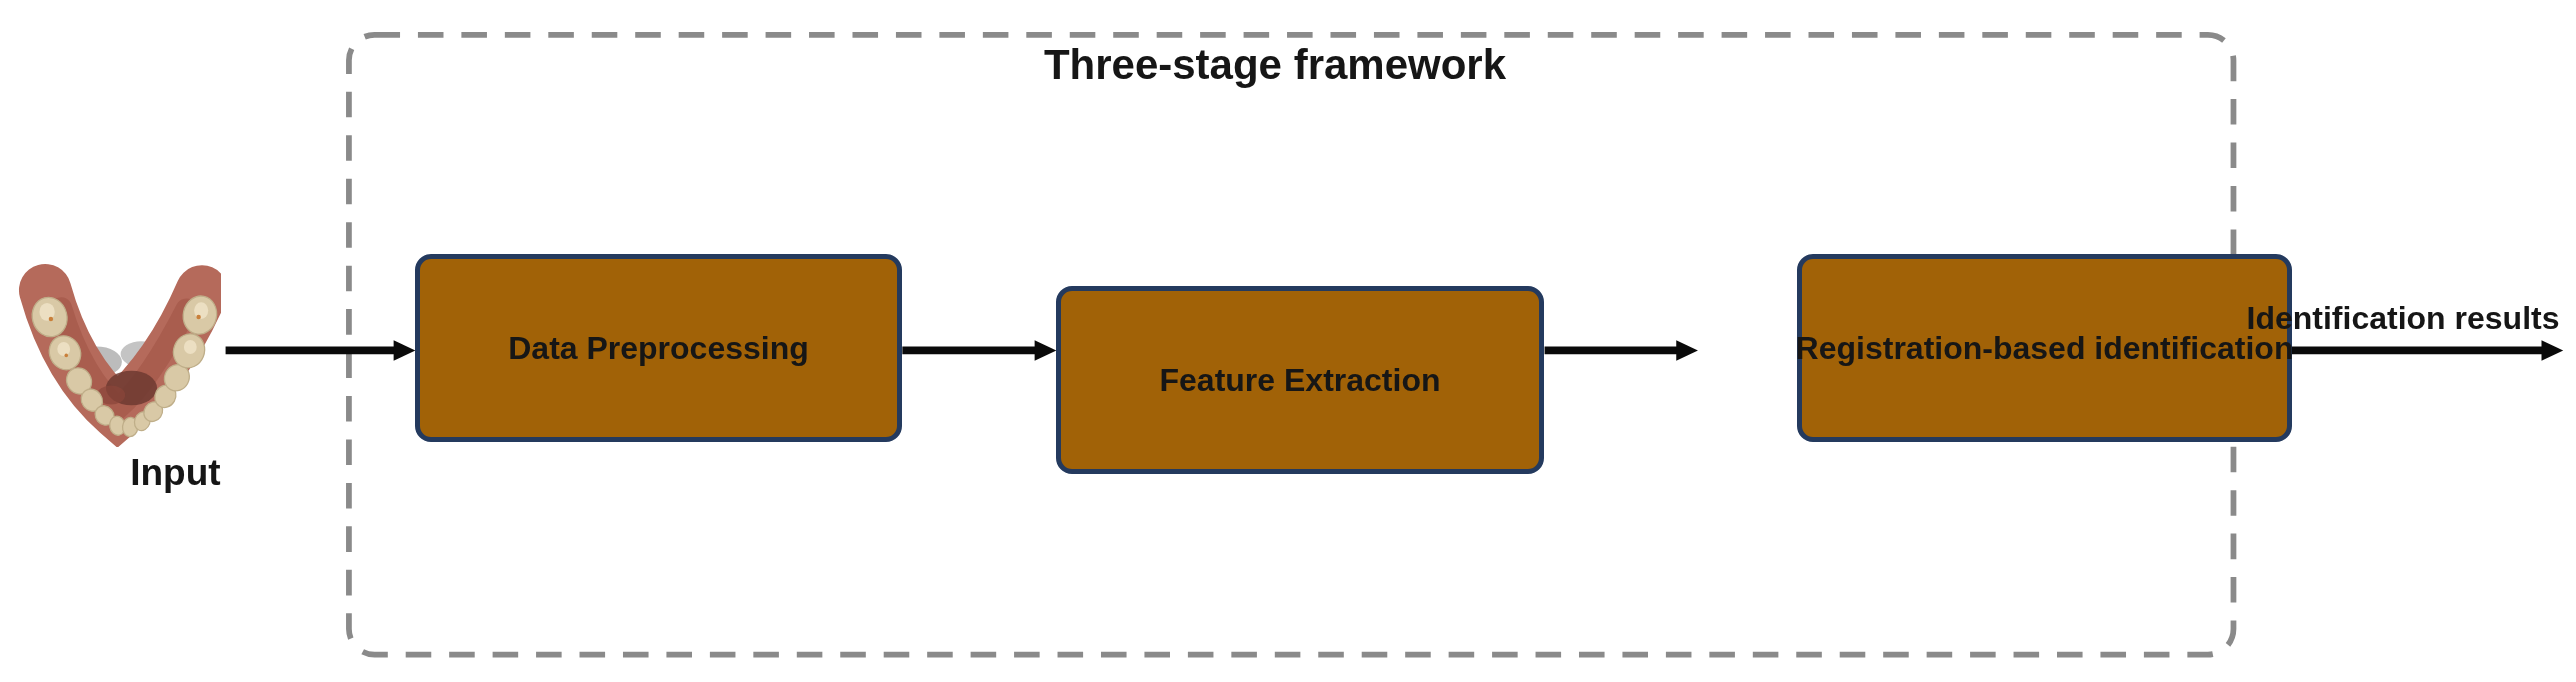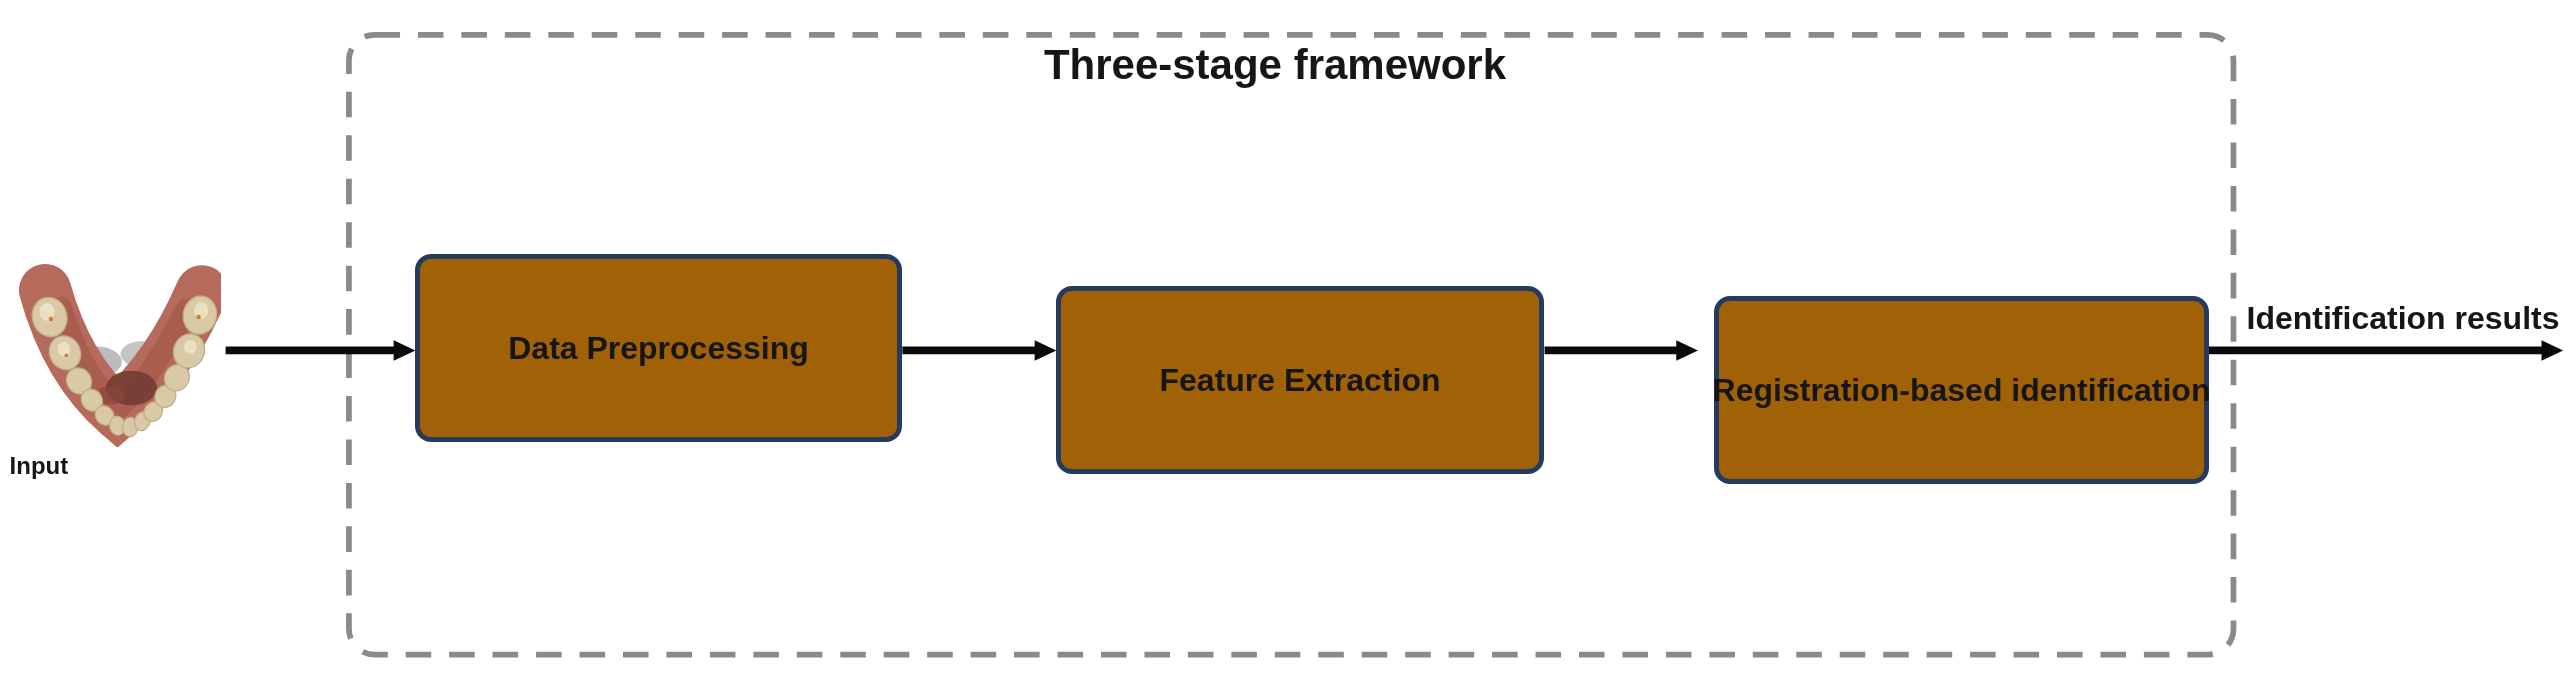--- a/index.html
+++ b/index.html
@@ -53,27 +53,27 @@
     z-index: 2;
   }
   .stage-box .stage-label {
     font-size: 32px;
     font-weight: bold;
     color: #161616;
     white-space: nowrap;
   }
   .box1 { left: 415px;  width: 487px; }
   .box2 { left: 1056px; width: 488px; margin-top: 32px; }
-  .box3 { left: 1714px; width: 495px; margin-top: 42px; }
+  .box3 { left: 1797px; width: 495px; }
   .input-label {
     position: absolute;
     left: 9.6px; top: 452px;
     width: 211px;
-    text-align: left;
-    font-size: 24px;
+    text-align: right;
+    font-size: 37px;
     font-weight: bold;
     color: #161616;
     z-index: 3;
   }
   .output-label {
     position: absolute;
     left: 2224px; top: 300px;
     width: 358px;
     text-align: center;
     font-size: 32px;

